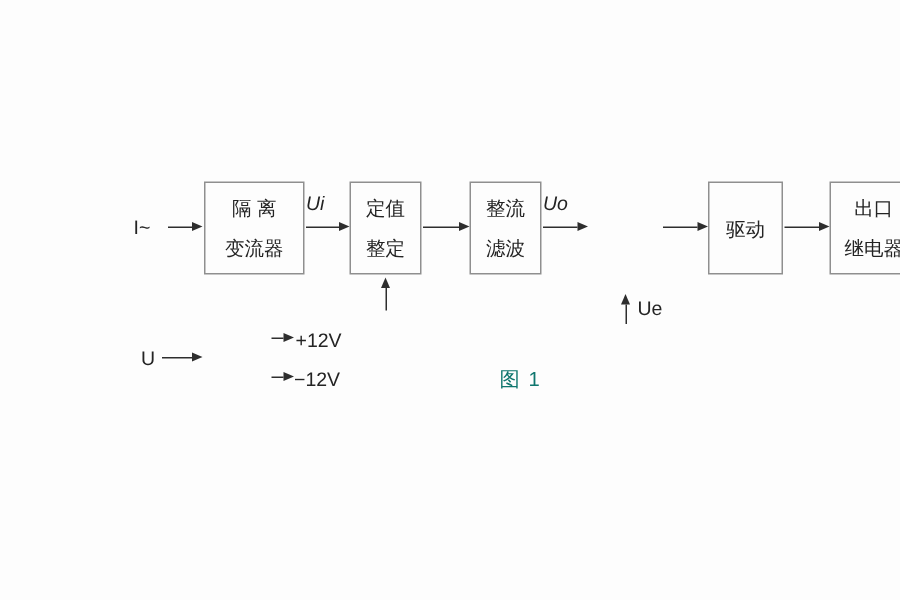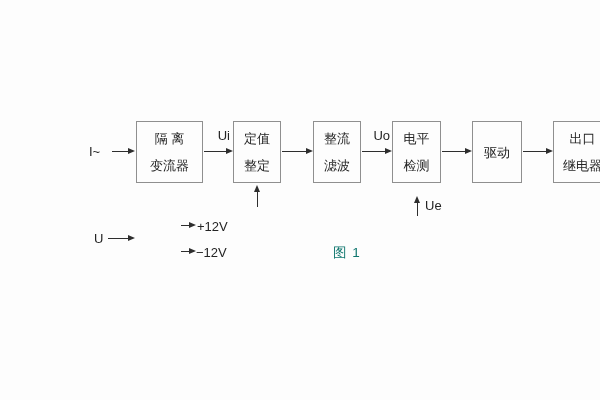--- a/index.html
+++ b/index.html
@@ -20,21 +20,21 @@
     gap:12px;
     font-size:13px;line-height:15px;color:#242424;
     box-sizing:border-box;
   }
   .box span{white-space:pre;}
   .lbl{
     position:absolute;
     font-size:13px;line-height:15px;color:#242424;
     white-space:pre;
   }
-  .lbl.center{text-align:right;}
+  .lbl.center{text-align:left;font-style:italic;}
   .caption{
     position:absolute;
     font-size:13.5px;color:#0f766e;
     letter-spacing:1px;
   }
   
   .harrow{
     position:absolute;height:0;
     border-top:1.4px solid #2e2e2e;
   }
@@ -73,24 +73,20 @@
   <div class="box" style="left:185px;top:121px;width:48px;height:62px">
     <span>定值</span>
     <span>整定</span>
   </div>
 
   <div class="box" style="left:265px;top:121px;width:48px;height:62px">
     <span>整流</span>
     <span>滤波</span>
   </div>
 
-  <div class="box" style="left:344px;top:121px;width:49px;height:62px">
-    <span>电平</span>
-    <span>检测</span>
-  </div>
 
   <div class="box" style="left:424px;top:121px;width:50px;height:62px">
     <span>驱动</span>
   </div>
 
   <div class="box" style="left:505px;top:121px;width:59px;height:62px">
     <span>出口</span>
     <span>继电器</span>
   </div>
 

